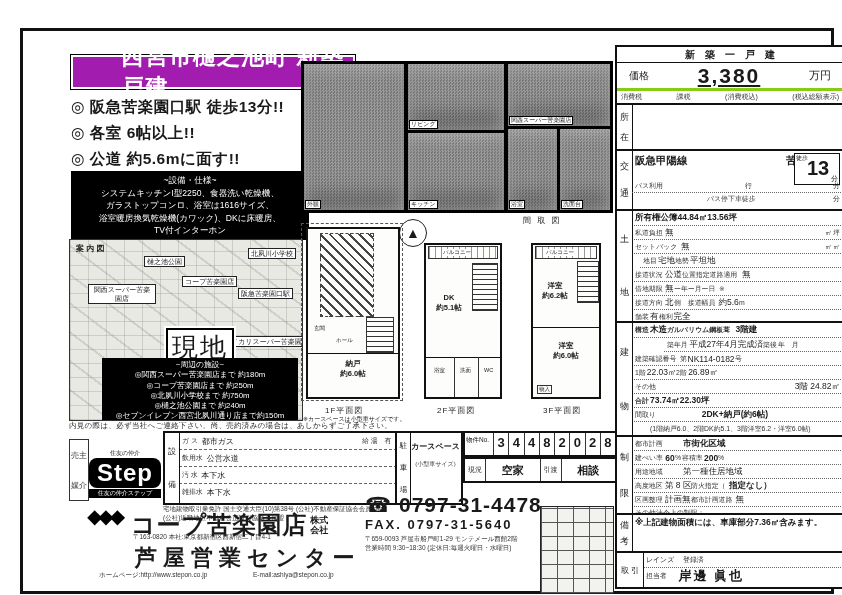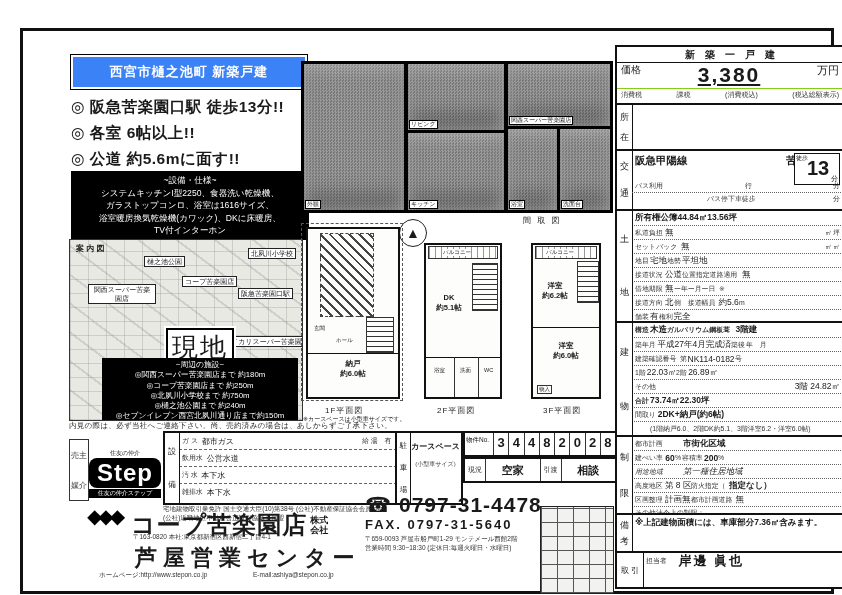--- a/index.html
+++ b/index.html
@@ -1,22 +1,22 @@
 <!DOCTYPE html>
 <html><head>
 <meta charset="utf-8">
 <style>
   html,body{margin:0;padding:0;background:#fff;}
   body{font-family:"Liberation Sans","DejaVu Sans",sans-serif;color:#1a1a1a;}
   #page{position:relative;width:842px;height:595px;background:#fff;overflow:hidden;}
   .abs{position:absolute;}
   #sheet{position:absolute;left:20px;top:28px;width:808px;height:560px;border:3px solid #111;background:#fff;}
   
-  .titlebox{left:50px;top:26px;width:232px;height:30px;background:#3b82f6;color:#fff;
-    display:flex;align-items:center;justify-content:center;font-weight:bold;font-size:13px;letter-spacing:1px;box-shadow:0 0 0 2px #fff,0 0 0 3px #000;}
+  .titlebox{left:50px;top:26px;width:232px;height:30px;background:#a21caf;color:#fff;
+    display:flex;align-items:center;justify-content:center;font-weight:bold;font-size:23px;letter-spacing:1px;box-shadow:0 0 0 2px #fff,0 0 0 3px #000;padding-left:48px;}
   .bullet{left:48px;font-weight:bold;font-size:15.5px;letter-spacing:.5px;}
   .specbox{left:48px;top:140px;width:238px;height:66px;background:#000;color:#fff;
     font-size:8.6px;text-align:center;line-height:12.5px;padding-top:3px;}
   .mapbox{left:46px;top:208px;width:232px;height:180px;border:1px solid #333;
     background:#e9e9e3;overflow:hidden;
     background-image:repeating-linear-gradient(90deg,rgba(120,120,120,.25) 0 1px,transparent 1px 18px),
       repeating-linear-gradient(0deg,rgba(120,120,120,.25) 0 1px,transparent 1px 14px),
       repeating-linear-gradient(37deg,rgba(90,90,90,.18) 0 2px,transparent 2px 23px);}
   .maplabel{position:absolute;background:#fff;border:1px solid #222;font-size:7px;padding:0 2px;line-height:9px;white-space:nowrap;}
   .genchi{position:absolute;left:96px;top:88px;background:#fff;border:2px solid #000;box-shadow:0 0 0 2px #fff;
@@ -178,21 +178,21 @@
       <div class="rlabel" style="top:96px;">
         <span>洋室</span><br>
         <span>約6.0帖</span>
       </div>
       <div class="abs tiny" style="left:4px;bottom:3px;border:1px solid #333;padding:0 1px;">物入</div>
     </div>
     <div class="pcapt" style="left:520px;top:374px;">3F平面図</div>
 
     <div class="sec" style="top:14px;height:56px;">
       <div style="border-bottom:1px solid #111;text-align:center;font-size:10px;font-weight:bold;line-height:15px;font-family:Liberation Serif, serif;">新　築　一　戸　建</div>
-      <div style="display:flex;align-items:flex-start;border-bottom:1px solid #84cc16;height:25px;padding:0 4px;">
+      <div style="display:flex;align-items:center;border-bottom:3px solid #84cc16;height:25px;padding:0 12px;">
         <span style="font-size:10px;">価格</span>
         <span class="sp" style="text-align:center;font-size:21px;font-weight:bold;letter-spacing:2px;text-decoration:underline;">3,380</span>
         <span style="font-size:11px;">万円</span>
       </div>
       <div style="display:flex;justify-content:space-between;font-size:7px;color:#333;padding:1px 4px;">
         <span>消費税</span>
         <span>課税</span>
         <span>(消費税込)</span>
         <span>(税込総額表示)</span>
       </div>
@@ -257,21 +257,21 @@
           <span class="glbl">㎡</span>
           <span class="glbl">坪</span>
         </div>
         <div class="trow" style="height:13px;">
           <span class="glbl">セットバック</span>
           <span>無</span>
             <span class="sp"></span>
           <span class="glbl">㎡</span>
           <span class="glbl">㎡</span>
         </div>
-        <div class="trow" style="height:13px;">
+        <div class="trow" style="height:13px;margin-left:8px;">
           <span class="glbl">地目</span>
           <span>宅地</span>
           <span class="glbl">地勢</span>
           <span>平坦地</span>
             <span></span>
         </div>
         <div class="trow" style="height:13px;">
           <span class="glbl">接道状況</span>
           <span>公道</span>
           <span class="glbl">位置指定道路適用</span>
@@ -304,21 +304,21 @@
           <span>建</span>
           <span>物</span>
         </div>
       <div class="secbody">
         <div class="trow" style="height:14px;font-weight:bold;">
           <span class="glbl">構造</span>
           <span>木造</span>
           <span class="glbl">ガルバリウム鋼板葺</span>
           <span>3階建</span>
         </div>
-        <div class="trow" style="height:13px;">
+        <div class="trow" style="height:13px;margin-left:32px;">
           <span class="glbl">築年月</span>
           <span>平成27年4月完成済</span>
           <span class="glbl">築後</span>
           <span class="glbl">年　月</span>
         </div>
         <div class="trow" style="height:13px;">
           <span class="glbl">建築確認番号</span>
           <span class="glbl">第</span>
           <span>NK114-0182</span>
           <span class="glbl">号</span>
@@ -332,21 +332,21 @@
         <div class="trow" style="height:13px;">
           <span class="glbl">その他</span>
             <span class="sp"></span>
           <span>3階 24.82㎡</span>
         </div>
         <div class="trow" style="height:13px;font-weight:bold;">
           <span class="glbl">合計</span>
           <span>73.74㎡</span>
           <span>22.30坪</span>
         </div>
-        <div class="trow" style="height:13px;">
+        <div class="trow" style="height:13px;gap:44px;">
           <span class="glbl">間取り</span>
           <span style="font-weight:bold;">2DK+納戸(約6帖)</span>
             <span class="sp"></span>
         </div>
         <div class="trow" style="height:13px;justify-content:center;">
           <span class="glbl">(1階納戸6.0、2階DK約5.1、3階洋室6.2・洋室6.0帖)</span>
         </div>
       </div>
     </div>
 
@@ -361,21 +361,21 @@
           <span style="font-weight:bold;">市街化区域</span>
         </div>
         <div class="trow" style="height:13px;">
           <span class="glbl">建ぺい率</span>
           <span style="font-weight:bold;">60</span>
           <span class="glbl">%</span>
           <span class="glbl">容積率</span>
           <span style="font-weight:bold;">200</span>
           <span class="glbl">%</span>
         </div>
-        <div class="trow" style="height:13px;justify-content:flex-start;gap:18px;font-style:italic;">
+        <div class="trow" style="height:13px;justify-content:flex-start;gap:18px;">
           <span class="glbl">用途地域</span>
           <span>第一種住居地域</span>
         </div>
         <div class="trow" style="height:13px;">
           <span class="glbl">高度地区</span>
           <span>第 8 区</span>
           <span class="glbl">防火指定（</span>
           <span style="font-weight:bold;">指定なし）</span>
         </div>
         <div class="trow" style="height:13px;">
@@ -396,20 +396,24 @@
           <span>考</span>
         </div>
       <div class="secbody" style="padding:2px 3px;font-size:8.5px;font-weight:bold;">※上記建物面積には、車庫部分7.36㎡含みます。</div>
     </div>
 
     <div class="sec" style="top:520px;height:34px;">
       <div class="lblcol" style="width:26px;font-size:8px;">
           <span>取 引</span>
         </div>
       <div style="margin-left:26px;">
+        <div class="trow" style="height:14px;justify-content:flex-start;gap:6px;">
+          <span class="glbl">レインズ</span>
+          <span class="glbl">登録済</span>
+        </div>
         <div class="trow" style="height:16px;border-bottom:none;justify-content:flex-start;gap:10px;">
           <span class="glbl">担当者</span>
           <span style="font-size:13px;font-weight:bold;letter-spacing:2px;">岸邊 眞也</span>
         </div>
       </div>
     </div>
 
     <div class="abs" style="left:46px;top:408px;width:18px;height:60px;border:1px solid #333;display:flex;flex-direction:column;justify-content:space-around;align-items:center;font-size:8px;color:#333;">
       <span>売主</span>
       <span>媒介</span>

